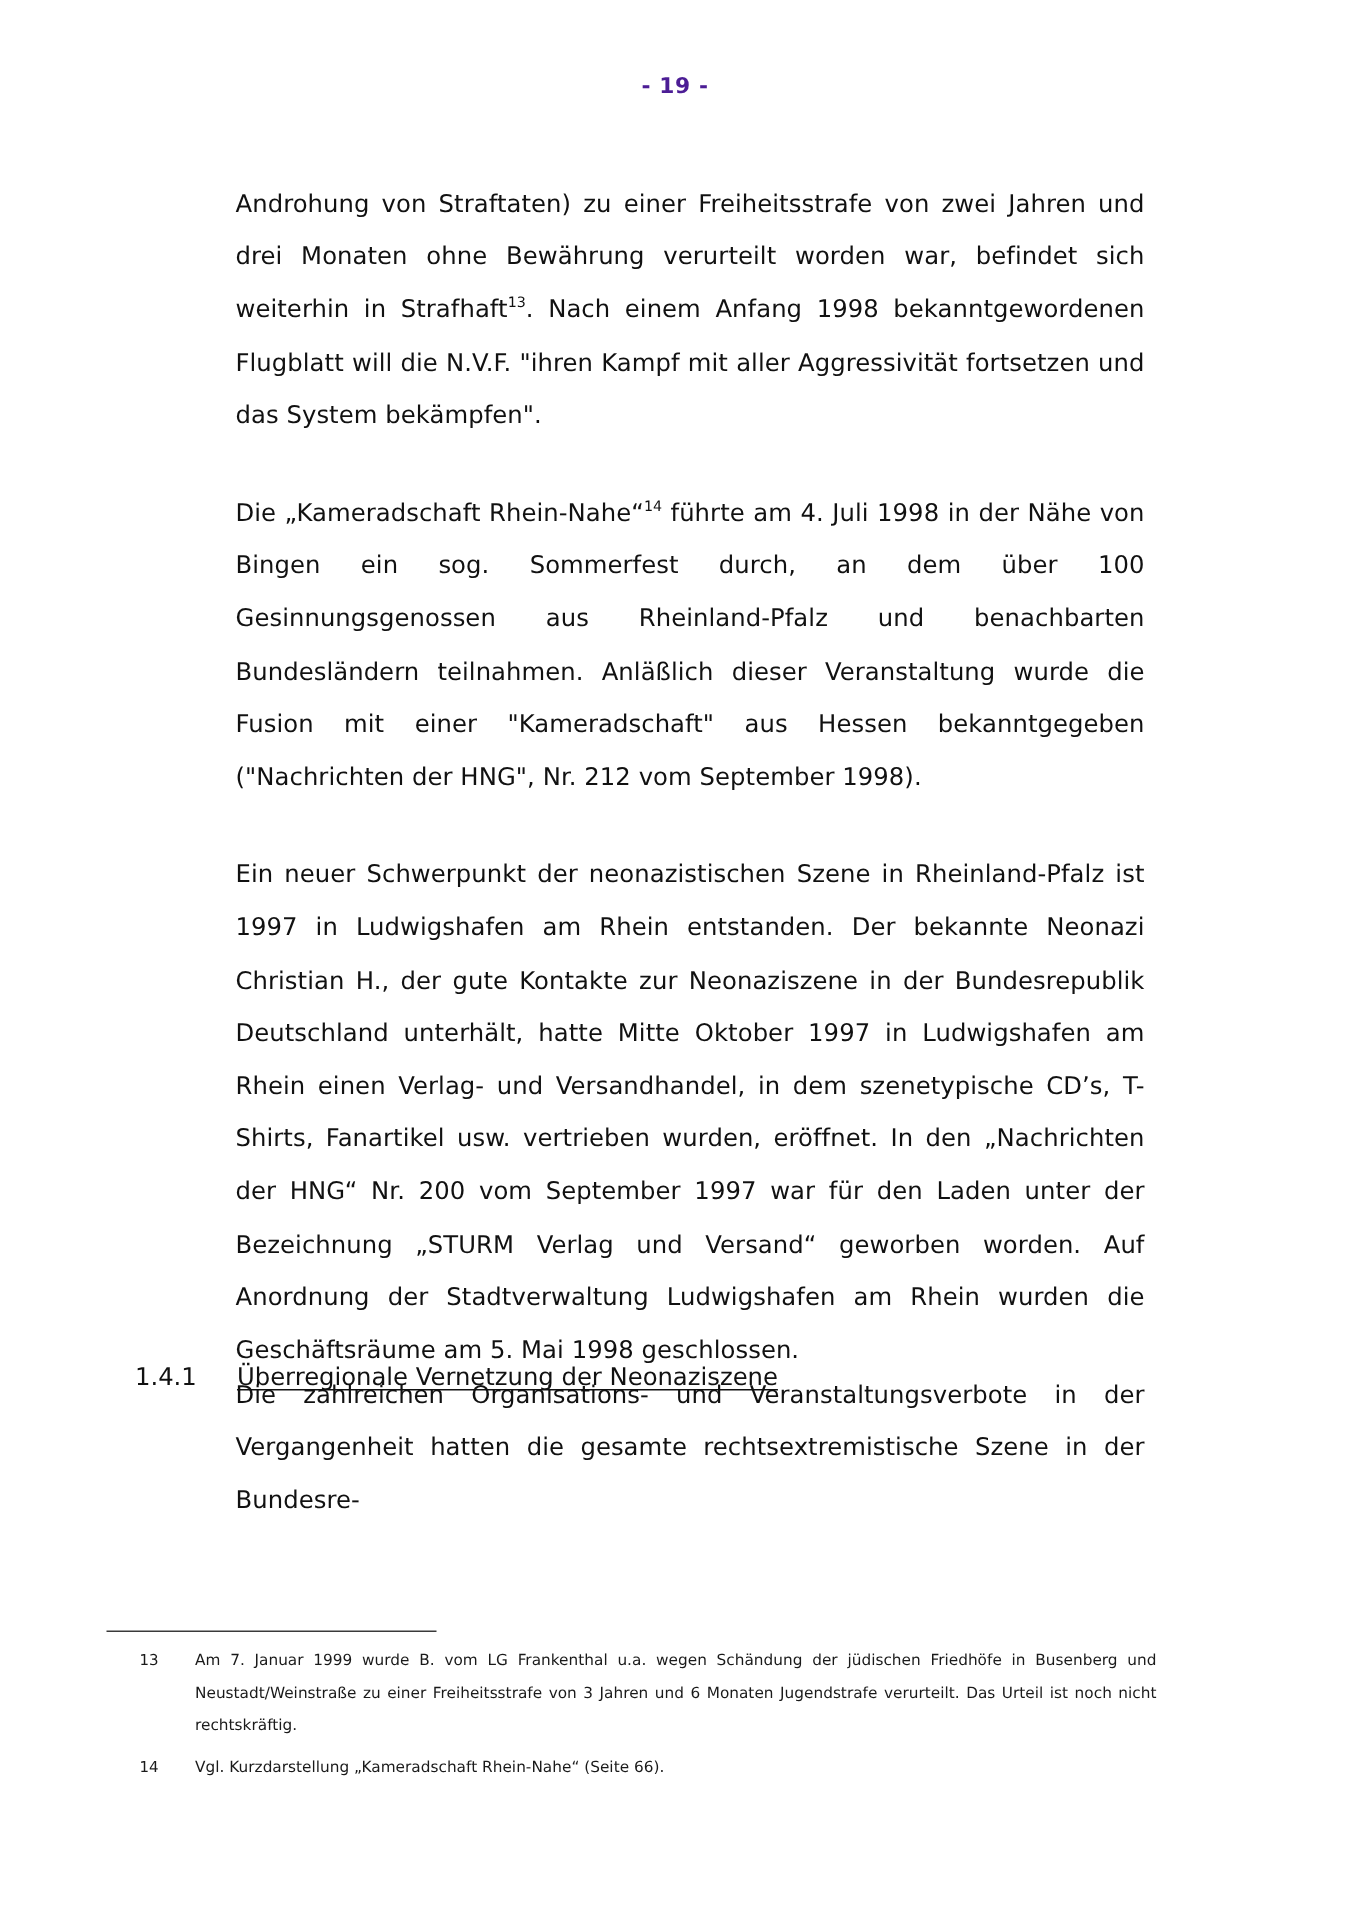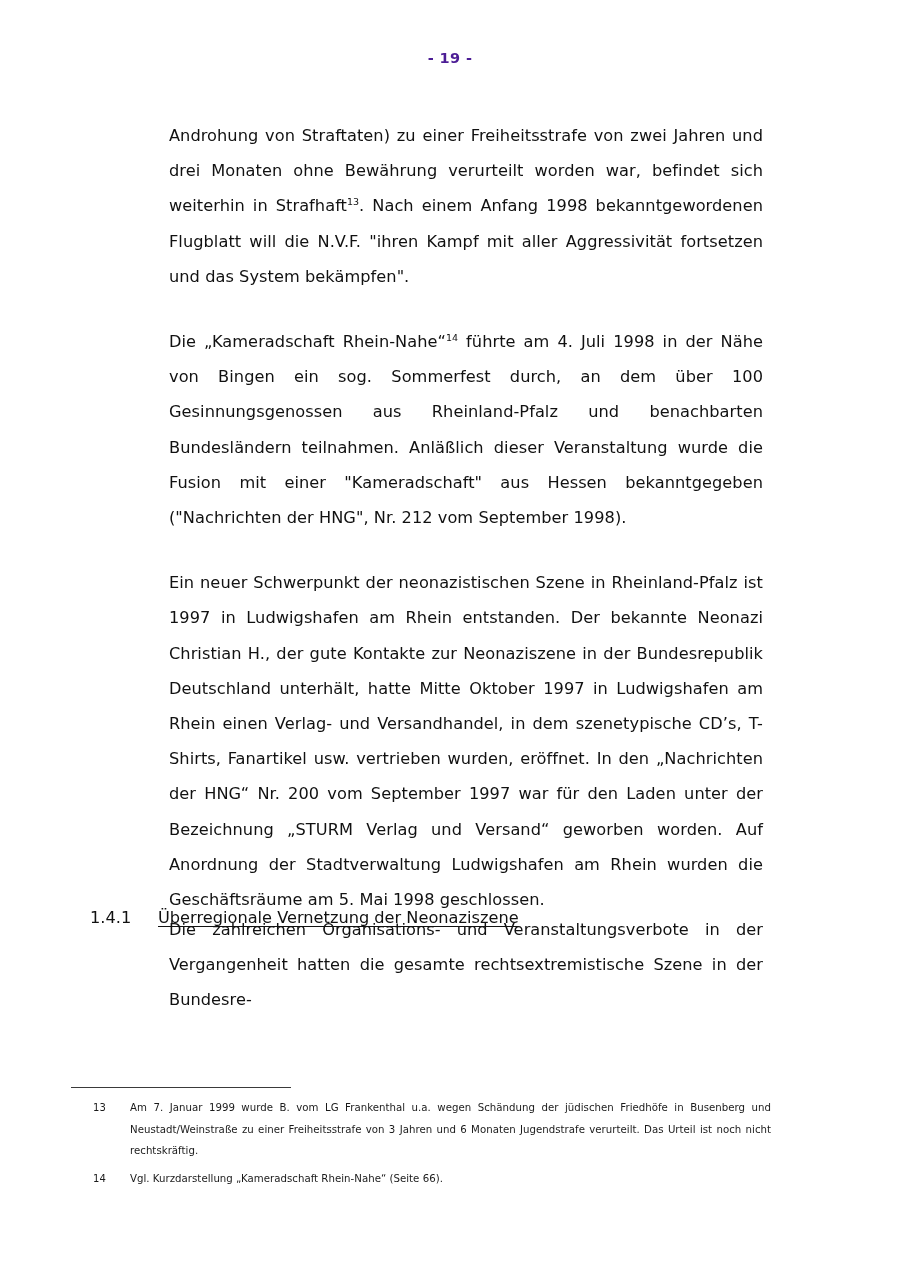--- a/index.html
+++ b/index.html
@@ -34,21 +34,21 @@
 
   
   .content {
     position: absolute;
     top: 118px;
     left: 157px;
     width: 606px;
   }
 
   p.body-par {
-    margin: 0 0 30px 12px;
+    margin: 0 0 30px 0;
     font-size: 16.2px;
     line-height: 35.2px;
     text-align: justify;
     text-justify: inter-word;
     color: #111111;
     letter-spacing: 0.05px;
   }
   p.body-par:last-child { margin-bottom: 0; }
 
   p.body-par b { font-weight: normal; }

